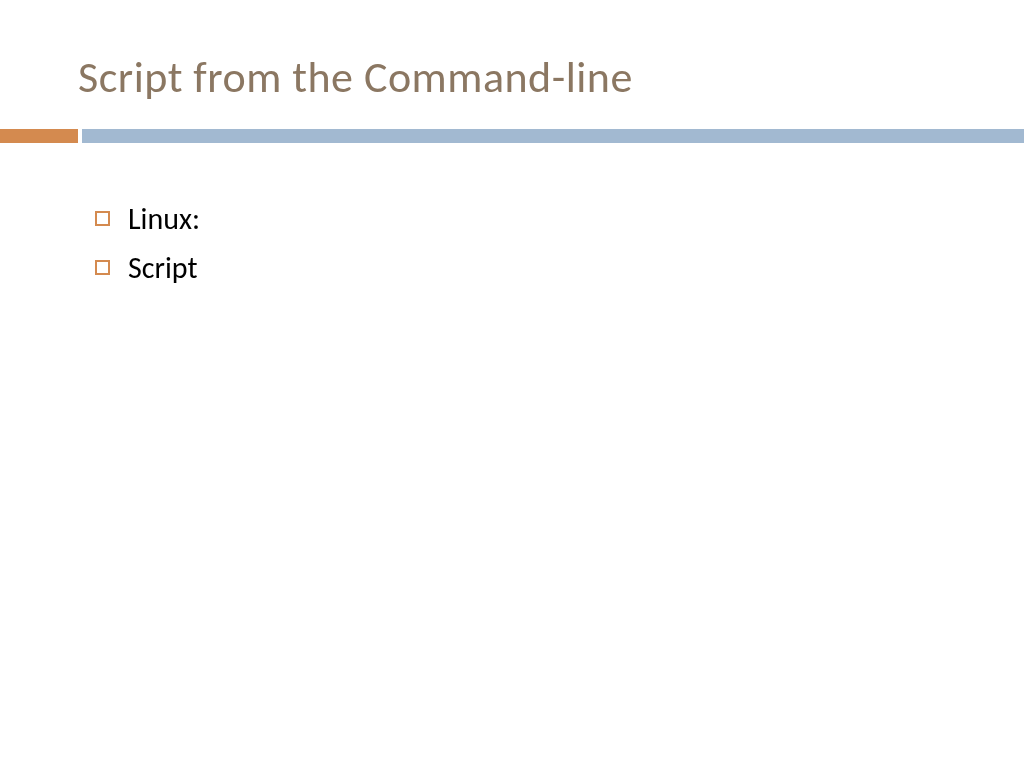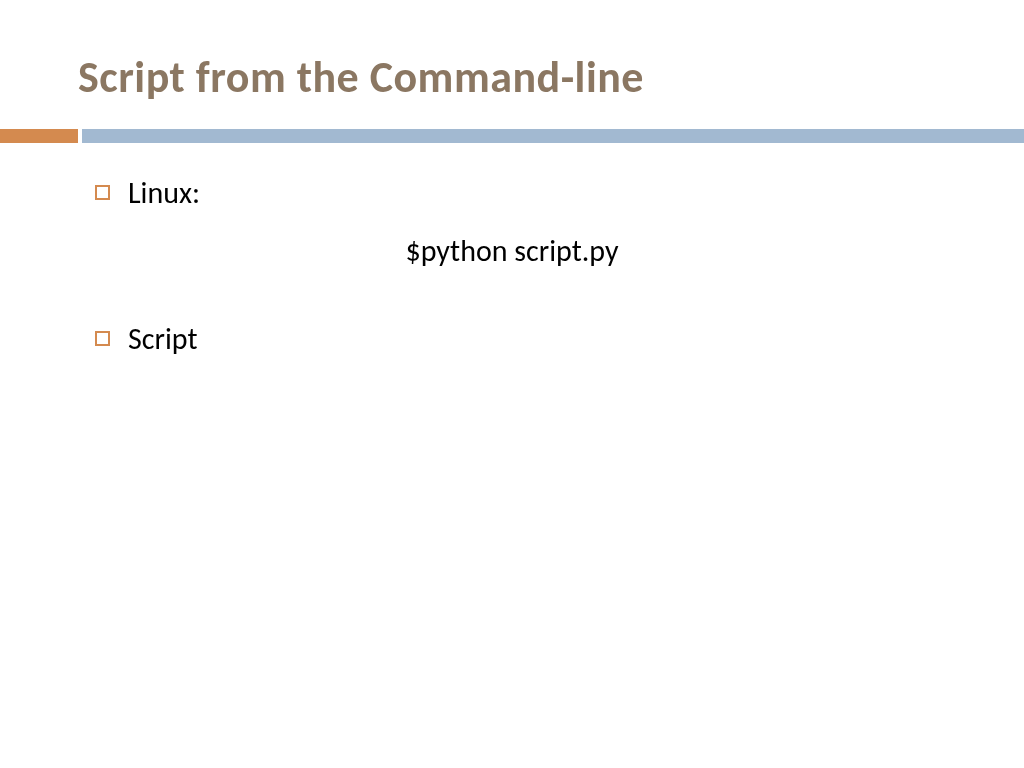--- a/index.html
+++ b/index.html
@@ -10,21 +10,21 @@
       font-family: "Gill Sans", "Gill Sans MT", Calibri, "Trebuchet MS", sans-serif;
       overflow: hidden;
     }
     .slide {
       width: 100%;
       height: 100%;
       padding: 50px 0 0 0;
     }
     .title {
       font-size: 44px;
-      font-weight: bold;
+      font-weight: normal;
       color: #8b7762;
       padding: 0 16px 25px 78px;
       letter-spacing: 0.5px;
     }
     .divider {
       display: flex;
       height: 14px;
       width: 100%;
     }
     .divider-orange {
@@ -32,21 +32,21 @@
       width: 78px;
       height: 14px;
     }
     .divider-blue {
       background: #a2b9d1;
       flex: 1;
       height: 14px;
       margin-left: 4px;
     }
     .content {
-      padding: 30px 95px 0 95px;
+      padding: 56px 95px 0 95px;
     }
     .bullet-item {
       display: flex;
       align-items: flex-start;
       margin-bottom: 10px;
     }
     .bullet-square {
       width: 15px;
       height: 15px;
       border: 2px solid #d48a4f;
@@ -73,19 +73,18 @@
   <h1 class="title">Script from the Command-line</h1>
   <div class="divider">
     <div class="divider-orange"></div>
     <div class="divider-blue"></div>
   </div>
   <div class="content">
     <div class="bullet-item">
       <div class="bullet-square"></div>
       <div class="bullet-text">Linux:</div>
     </div>
-    <div class="command-line">$python script.py</div>
     <div class="bullet-item">
       <div class="bullet-square"></div>
       <div class="bullet-text">Script</div>
     </div>
   </div>
 </div>
 
 </body></html>

